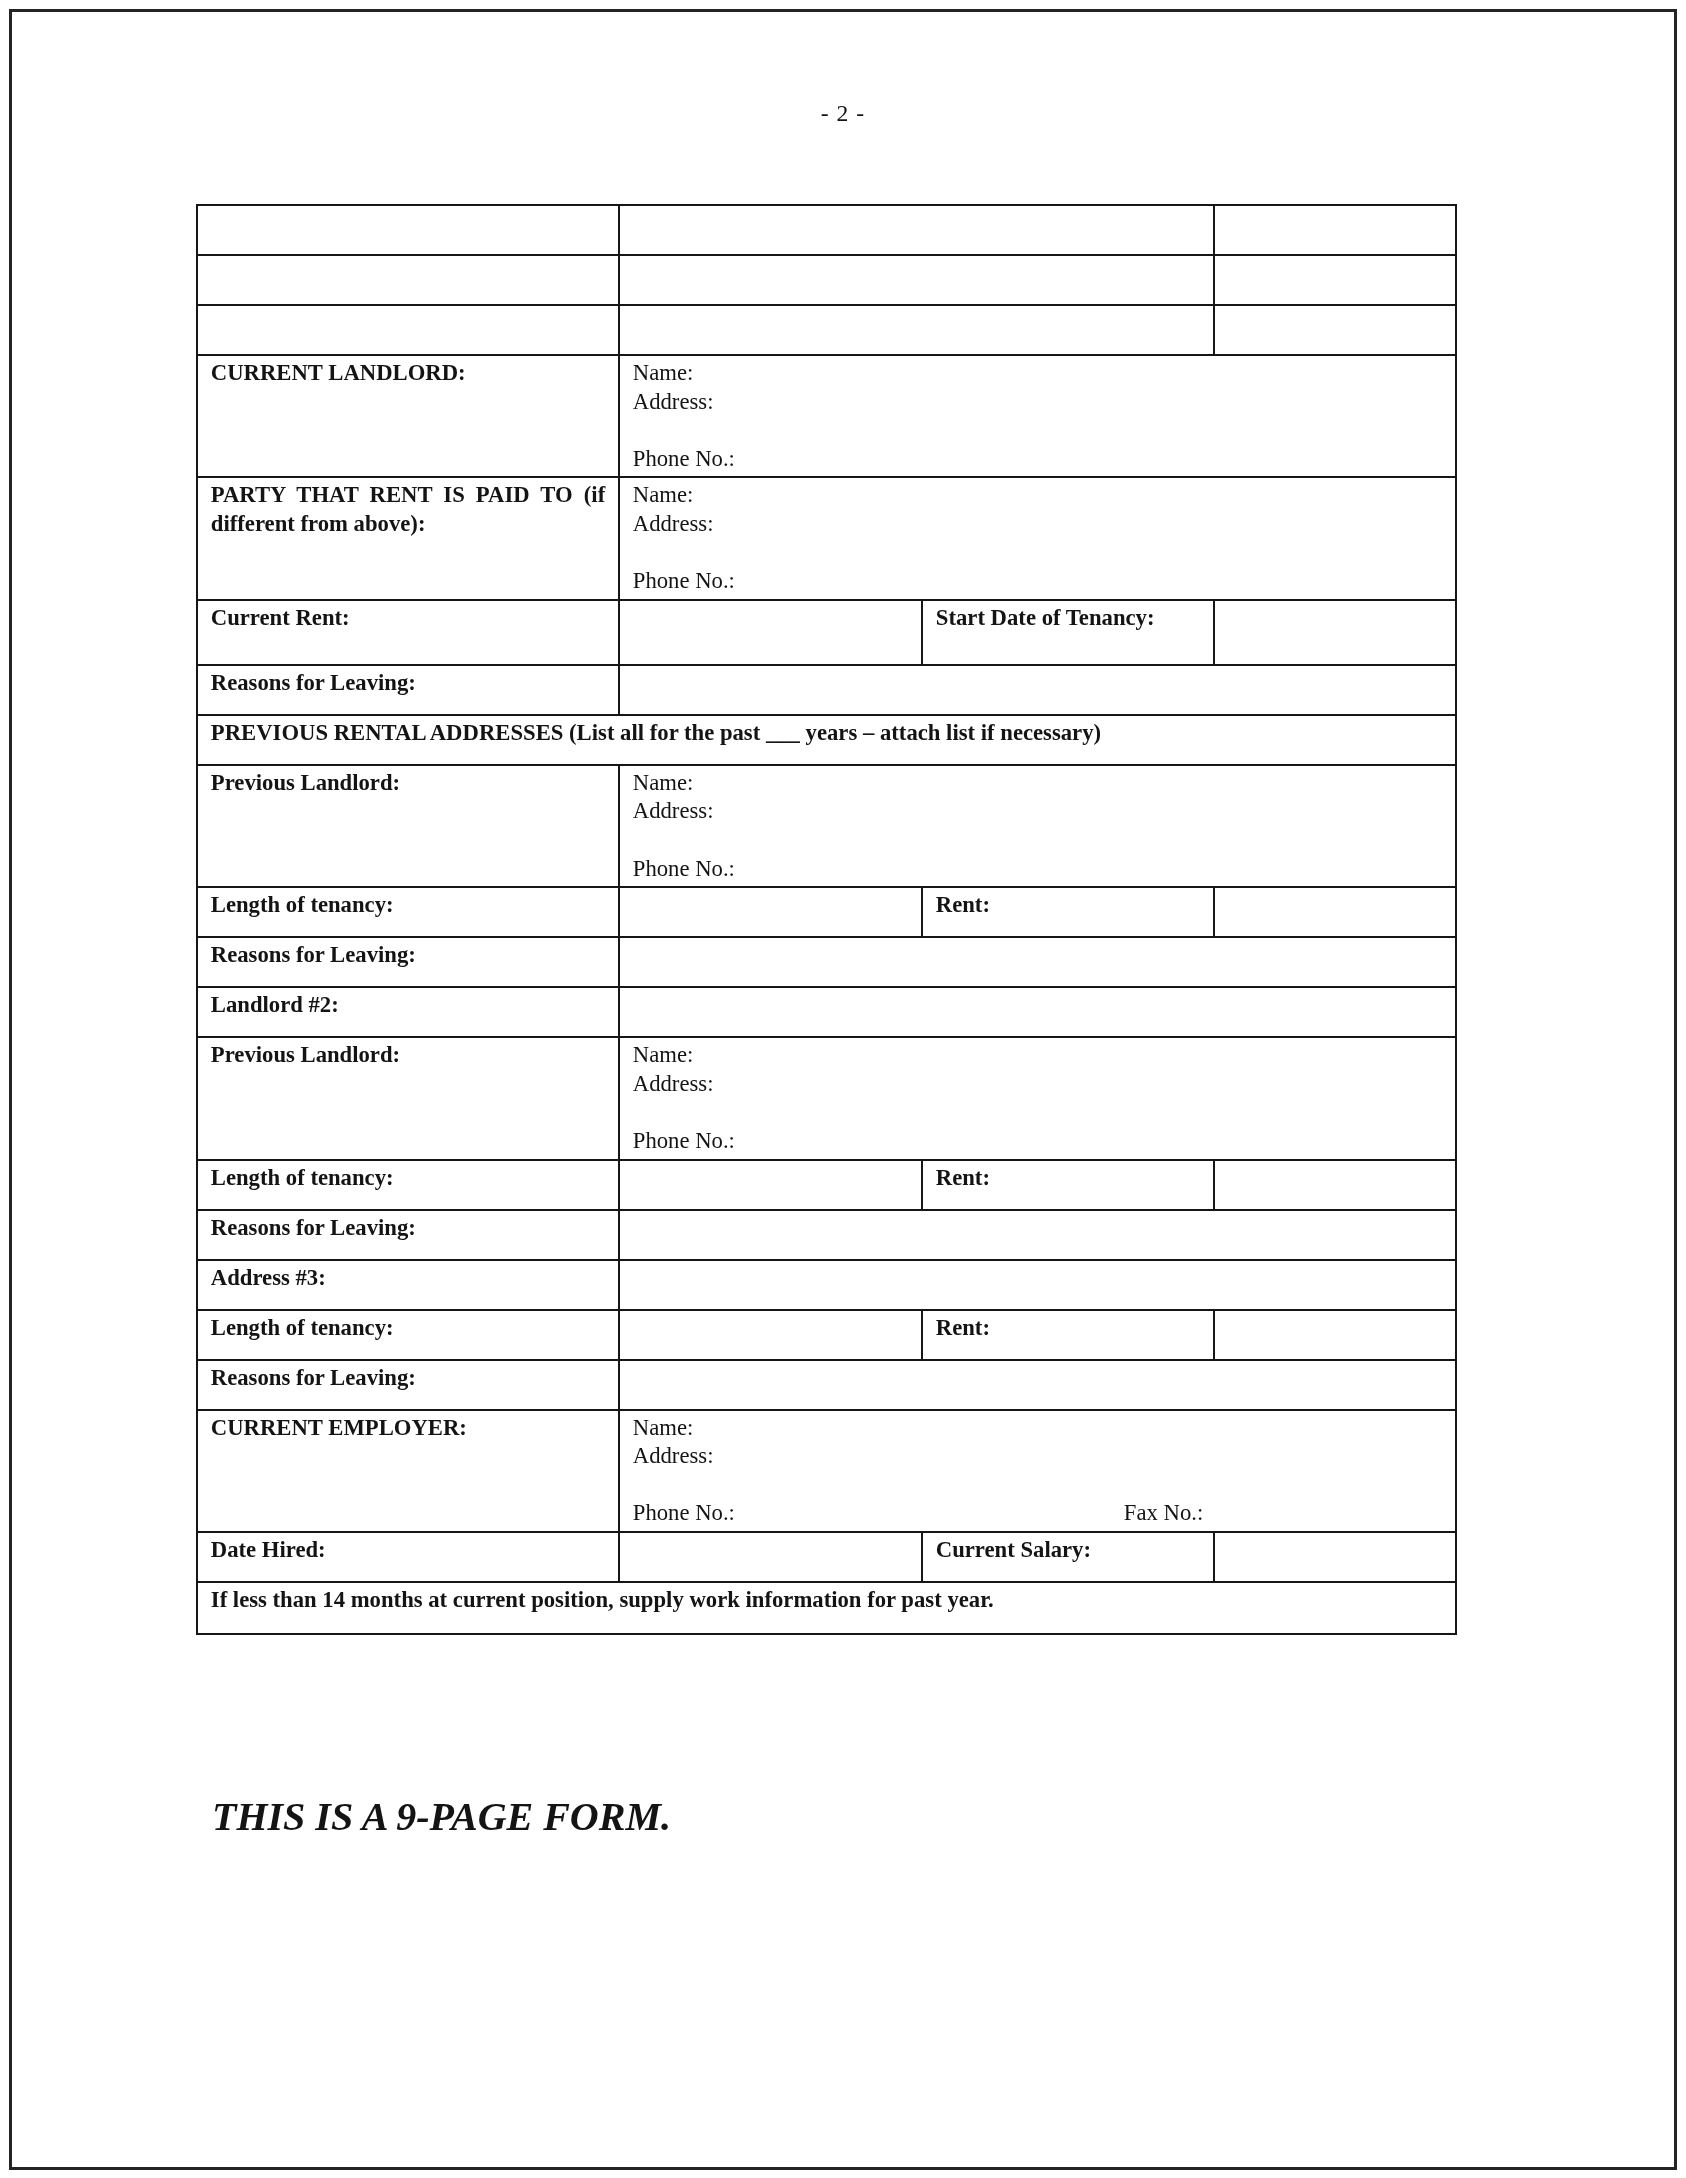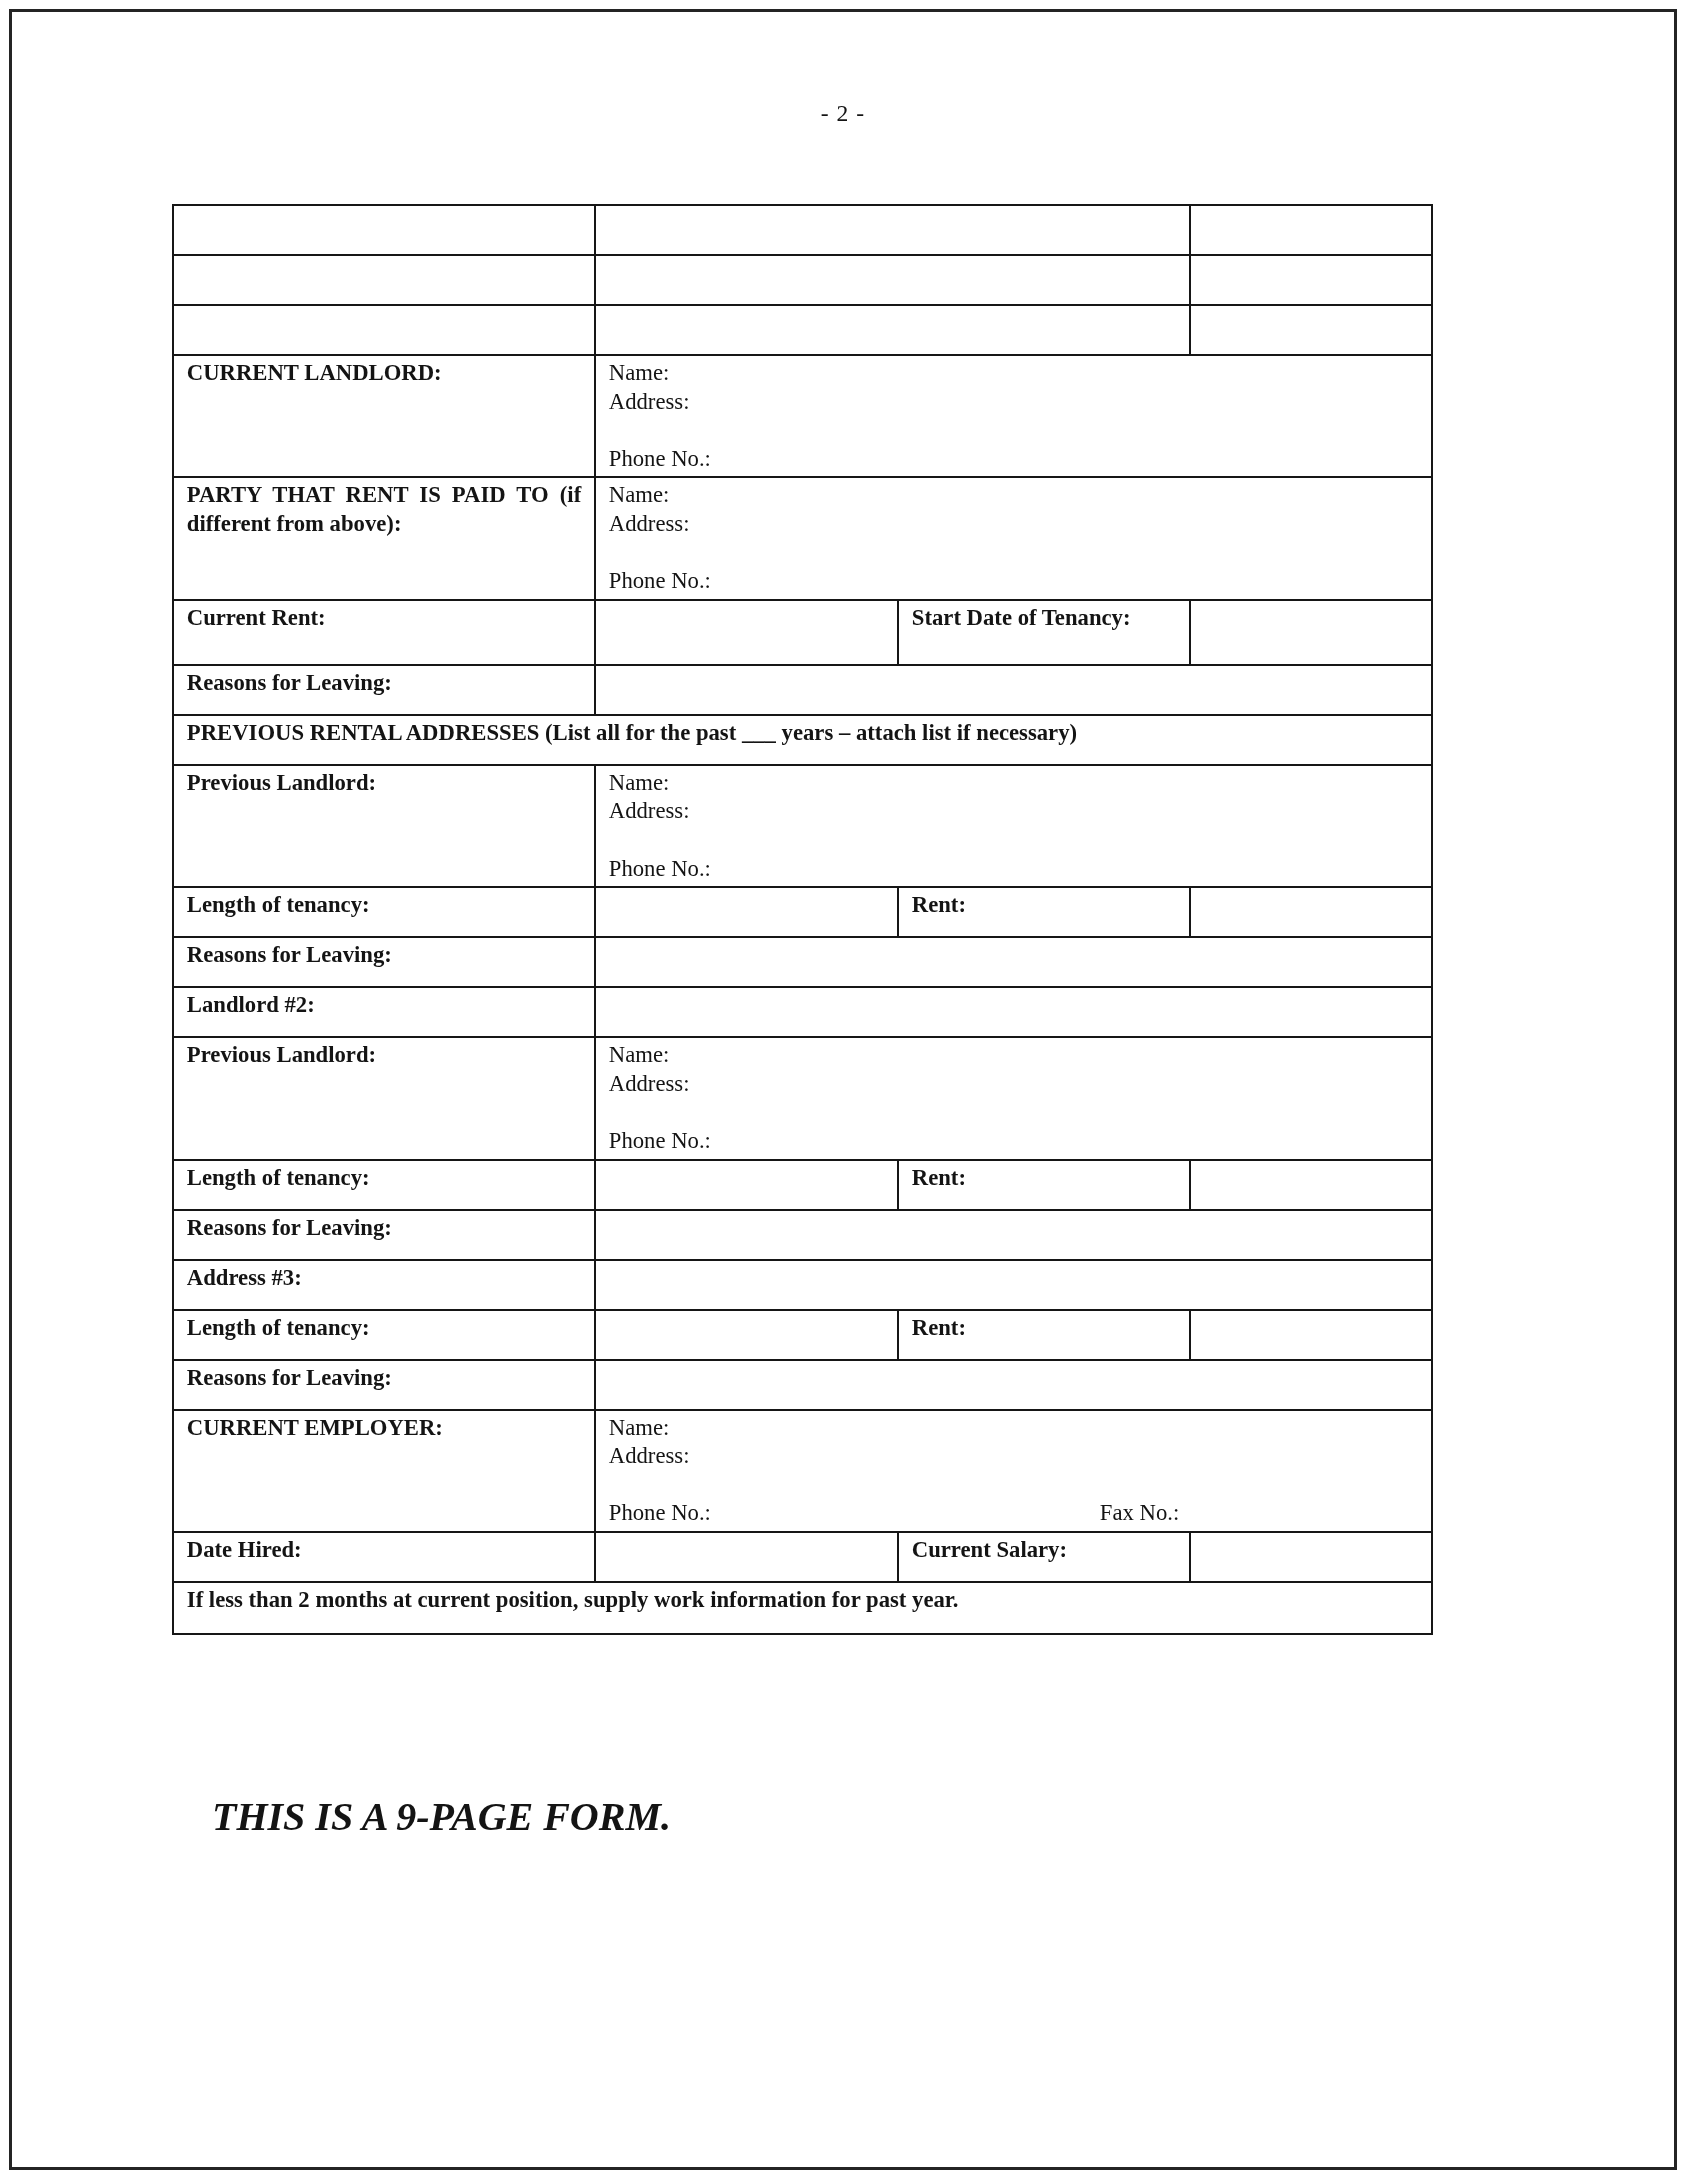--- a/index.html
+++ b/index.html
@@ -21,21 +21,21 @@
   }
   .page-number {
     position: absolute;
     top: 100px; left: 0; width: 100%;
     text-align: center;
     font-size: 23.6px;
     letter-spacing: 1px;
   }
   table.form {
     position: absolute;
-    left: 172px; top: 204px;
+    left: 196px; top: 204px;
     width: 1259px;
     border-collapse: collapse;
     table-layout: fixed;
   }
   table.form td {
     border: 2px solid #161616;
     vertical-align: top;
     padding: 3px 12.8px;
     font-size: 22.7px;
     line-height: 28.6px;
@@ -210,20 +210,20 @@
     </tr>
 
     <tr class="r-s">
       <td class="b">Date Hired:</td>
       <td></td>
       <td class="b">Current Salary:</td>
       <td></td>
     </tr>
 
     <tr class="r-n">
-      <td colspan="4" class="b">If less than 2 months at current position, supply work information for past year.</td>
+      <td colspan="4" class="b">If less than 14 months at current position, supply work information for past year.</td>
     </tr>
   </tbody>
     </table>
 
   <div class="closing">THIS IS A 9-PAGE FORM.</div>
 </div>
 
 
 </body></html>

